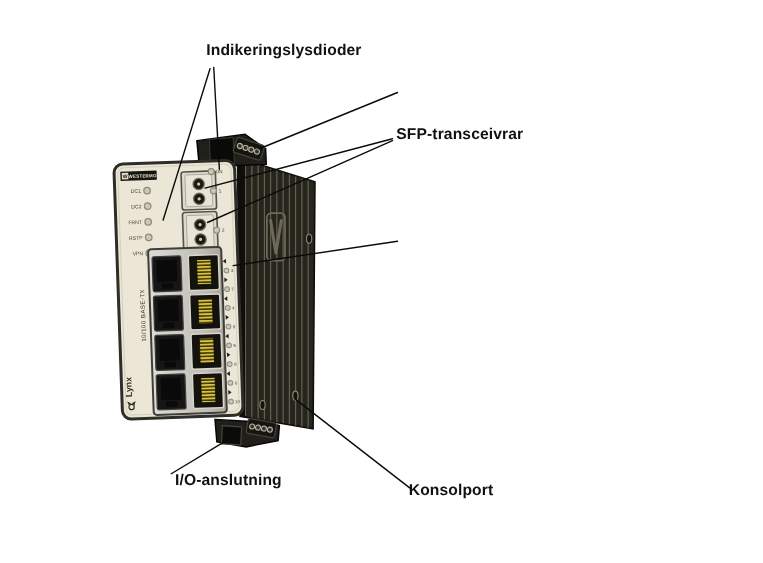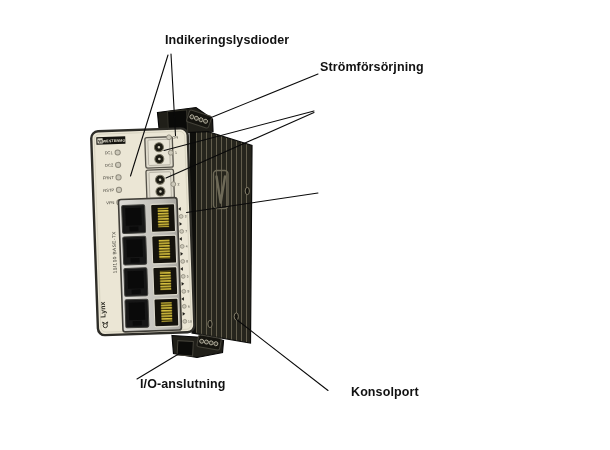--- a/index.html
+++ b/index.html
@@ -10,21 +10,21 @@
   .canvas svg{position:absolute;left:0;top:0;}
   .callout{
     position:absolute;font-weight:700;font-size:12.5px;color:#111;
     white-space:nowrap;letter-spacing:0.1px;
   }
   .co-indicators{left:165px;top:33px;}
   .co-power{left:320px;top:60px;}
   .co-sfp{left:317px;top:100px;}
   .co-ethernet{left:319px;top:181px;}
   .co-io{left:92px;top:377px;margin-left:48px;}
-  .co-console{left:327px;top:385px;margin-left:24px;}
+  .co-console{left:327px;top:385px;}
   .svgtxt{fill:#403e36;}
 </style>
 </head>
 <body>
 
 <div class="canvas">
 
   <svg width="610" height="450" viewBox="0 0 610 450">
     <defs>
       <linearGradient id="silverGrad" x1="0" y1="0" x2="1" y2="0">
@@ -211,17 +211,17 @@
       <line x1="318" y1="74" x2="207.5" y2="119"></line>
       <line x1="314" y1="111" x2="164" y2="150.5"></line>
       <line x1="314" y1="112.5" x2="166" y2="178"></line>
       <line x1="318" y1="193" x2="186.5" y2="212.5"></line>
       <line x1="137" y1="379" x2="181" y2="352.5"></line>
       <line x1="328" y1="390.5" x2="236.5" y2="319.5"></line>
     </g>
   </svg>
 
   <div class="callout co-indicators">Indikeringslysdioder</div>
-  <div class="callout co-power">Strömförsörjning</div>
+  <div class="callout co-sfp">SFP-transceivrar</div>
   <div class="callout co-io">I/O-anslutning</div>
   <div class="callout co-console">Konsolport</div>
 
 </div>
 
 </body></html>

